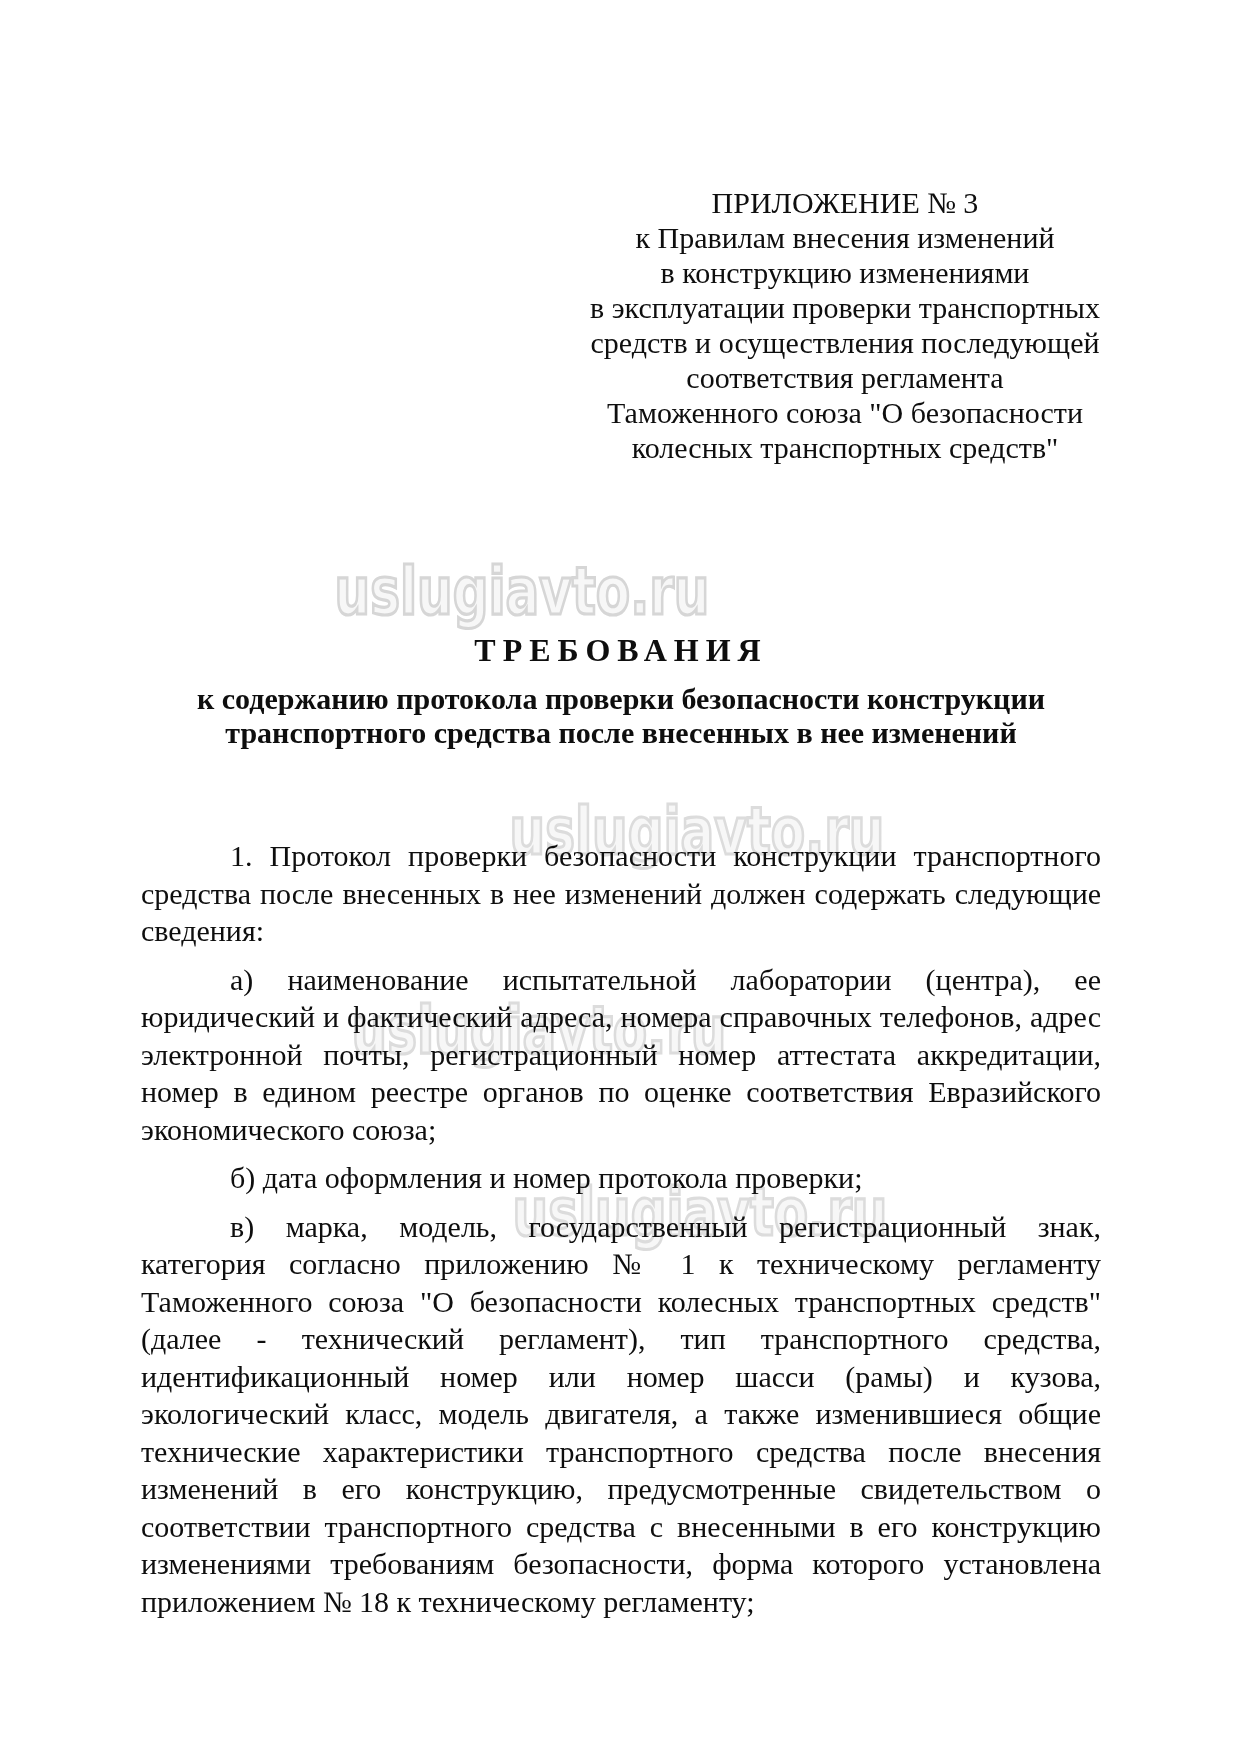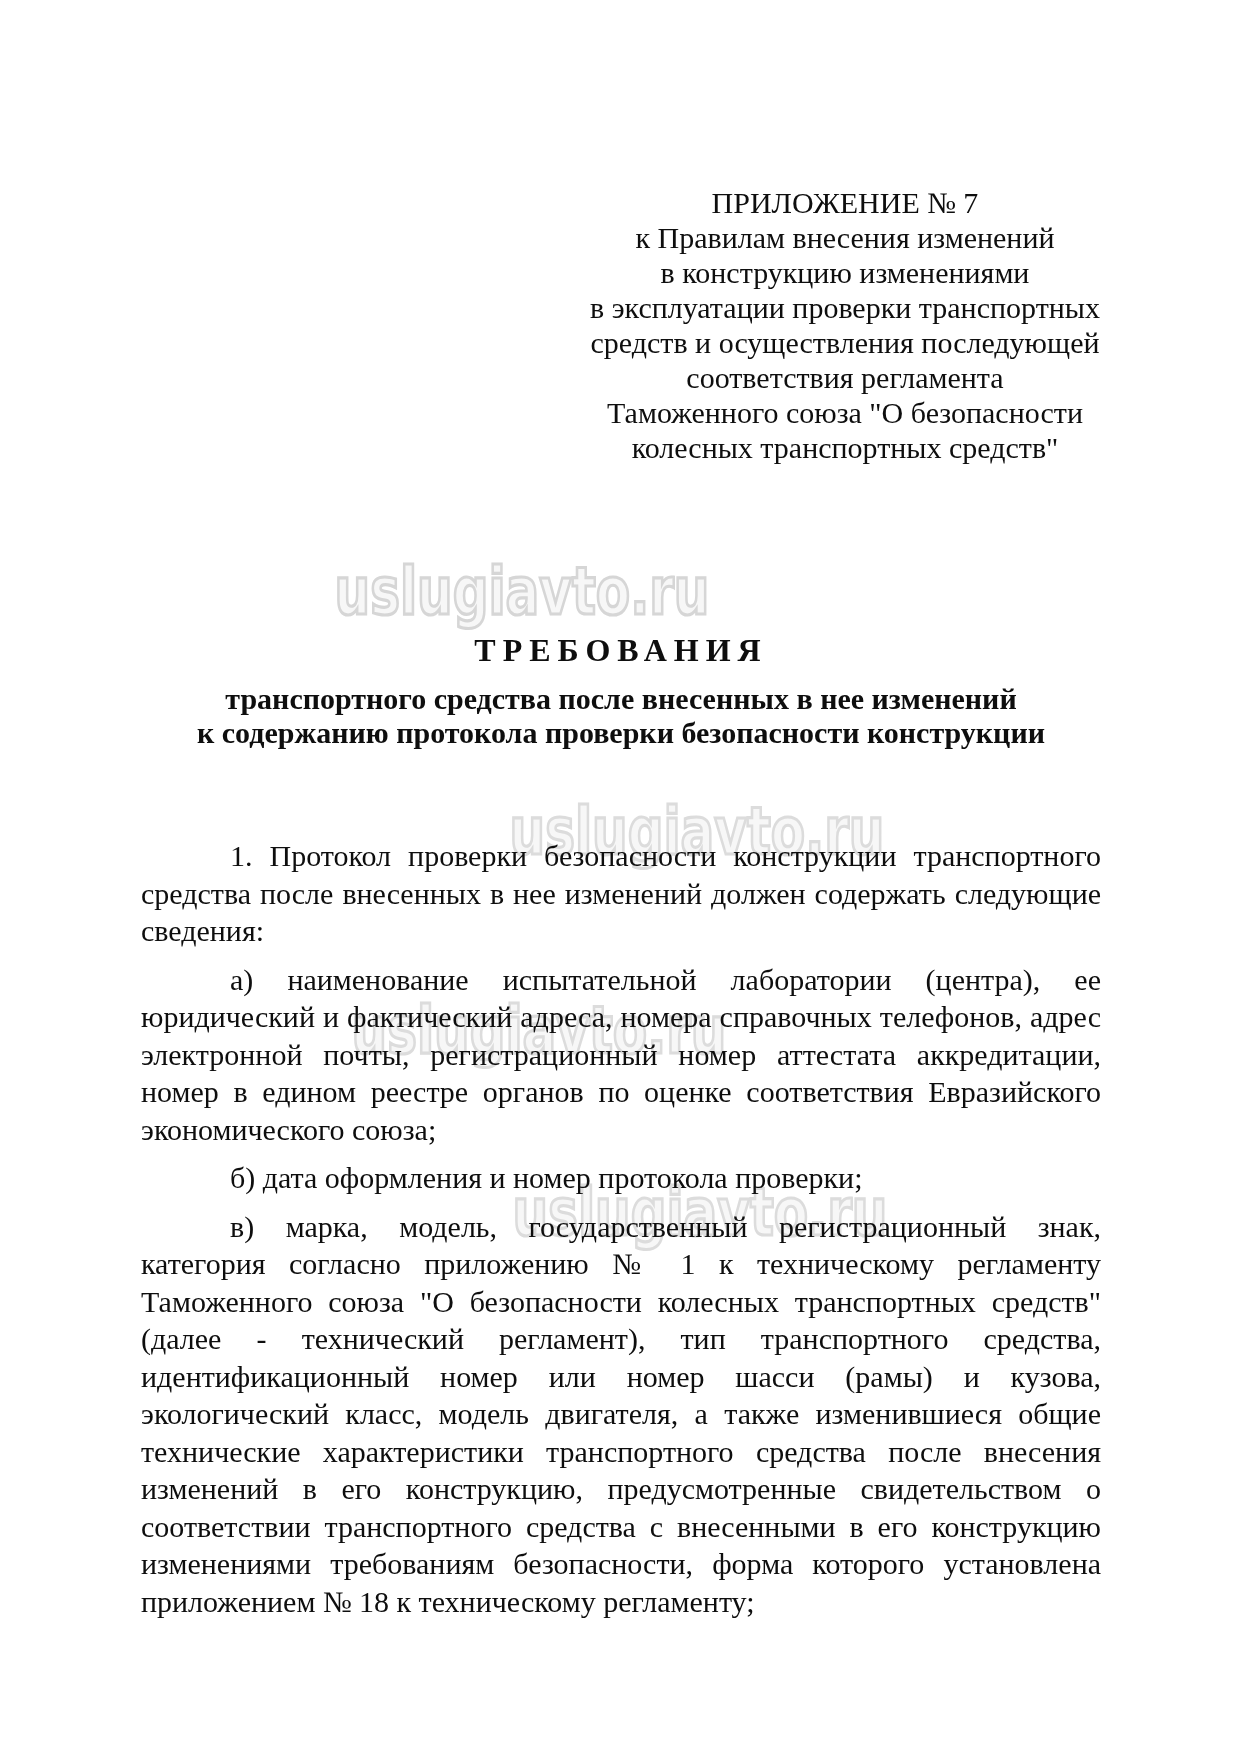--- a/index.html
+++ b/index.html
@@ -90,35 +90,35 @@
 <body>
 
 <div class="page">
 
   <div class="watermark wm-1">uslugiavto.ru</div>
   <div class="watermark wm-2">uslugiavto.ru</div>
   <div class="watermark wm-3">uslugiavto.ru</div>
   <div class="watermark wm-4">uslugiavto.ru</div>
 
   <div class="header-block">
-    <div class="header-line">ПРИЛОЖЕНИЕ № 7</div>
+    <div class="header-line">ПРИЛОЖЕНИЕ № 3</div>
     <div class="header-line">к Правилам внесения изменений</div>
     <div class="header-line">в конструкцию изменениями</div>
     <div class="header-line">в эксплуатации проверки транспортных</div>
     <div class="header-line">средств и осуществления последующей</div>
     <div class="header-line">соответствия регламента</div>
     <div class="header-line">Таможенного союза "О безопасности</div>
     <div class="header-line">колесных транспортных средств"</div>
   </div>
 
   <div class="doc-title">ТРЕБОВАНИЯ</div>
 
   <div class="doc-subtitle">
+    <div>к содержанию протокола проверки безопасности конструкции</div>
     <div>транспортного средства после внесенных в нее изменений</div>
-    <div>к содержанию протокола проверки безопасности конструкции</div>
   </div>
 
   <div class="doc-body">
     <p>1. Протокол проверки безопасности конструкции транспортного средства после внесенных в нее изменений должен содержать следующие сведения:</p>
     <p>а) наименование испытательной лаборатории (центра), ее юридический и фактический адреса, номера справочных телефонов, адрес электронной почты, регистрационный номер аттестата аккредитации, номер в едином реестре органов по оценке соответствия Евразийского экономического союза;</p>
     <p>б) дата оформления и номер протокола проверки;</p>
     <p>в) марка, модель, государственный регистрационный знак, категория согласно приложению № 1 к техническому регламенту Таможенного союза "О безопасности колесных транспортных средств" (далее - технический регламент), тип транспортного средства, идентификационный номер или номер шасси (рамы) и кузова, экологический класс, модель двигателя, а также изменившиеся общие технические характеристики транспортного средства после внесения изменений в его конструкцию, предусмотренные свидетельством о соответствии транспортного средства с внесенными в его конструкцию изменениями требованиям безопасности, форма которого установлена приложением № 18 к техническому регламенту;</p>
   </div>
 
 </div>

